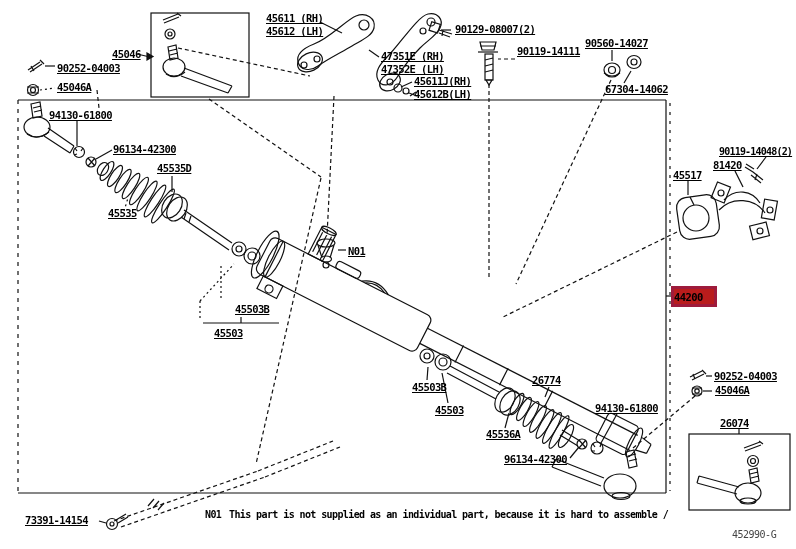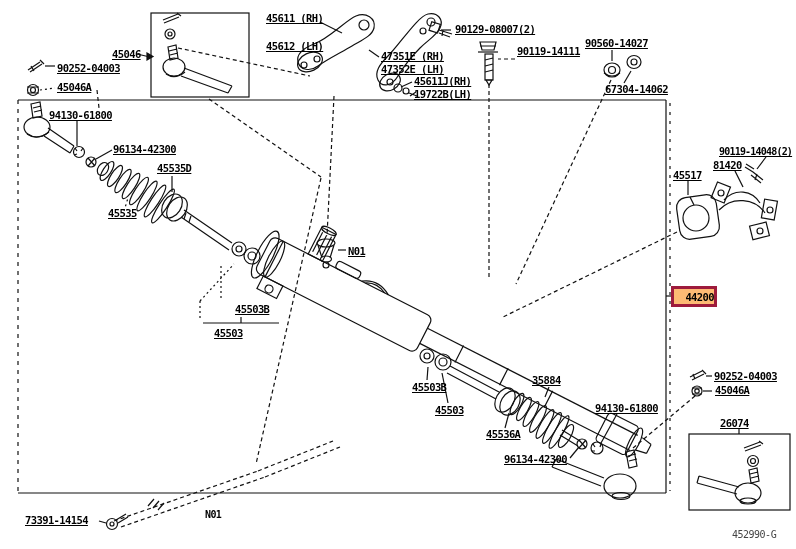--- a/index.html
+++ b/index.html
@@ -3,22 +3,22 @@
 <meta charset="utf-8">
 <style>
   html,body{margin:0;padding:0;background:#fff;}
   #stage{position:relative;width:796px;height:549px;background:#fff;overflow:hidden;
          font-family:"DejaVu Sans Mono",monospace;}
   #art{position:absolute;left:0;top:0;}
   .lbl{position:absolute;font:bold 10.5px "DejaVu Sans Mono",monospace;
        letter-spacing:-0.6px;color:#000;white-space:nowrap;line-height:11px;cursor:pointer;text-decoration:underline;}
   .sm{font-size:10px;letter-spacing:-0.8px;}
   .hl-box{position:absolute;left:671px;top:286px;width:40px;height:15px;
-          border:3px solid #9e1b3c;background:#fdba74;display:flex;align-items:center;
-          justify-content:flex-end;font:bold 10.5px "DejaVu Sans Mono",monospace;
+          border:3px solid #9e1b3c;background:#b91c1c;display:flex;align-items:center;
+          justify-content:flex-start;font:bold 10.5px "DejaVu Sans Mono",monospace;
           letter-spacing:-0.6px;color:#000;cursor:pointer;}
   .note{position:absolute;font:bold 10px "DejaVu Sans Mono",monospace;
         letter-spacing:-0.6px;color:#000;white-space:nowrap;line-height:13px;}
   .code{position:absolute;font:10px "DejaVu Sans Mono",monospace;color:#444;
         letter-spacing:-0.5px;white-space:nowrap;}
 </style>
 </head>
 <body>
 
 <div id="stage">
@@ -270,51 +270,52 @@
     <line x1="200" y1="301" x2="234" y2="264" stroke-dasharray="2,3"></line>
     <line x1="221" y1="298" x2="221" y2="264" stroke-dasharray="2,3"></line>
     <line x1="515" y1="59" x2="498" y2="59"></line>
   </g>
 </svg>
 
 <div class="lbl" style="left:57px;top:63px">90252-04003</div>
 <div class="lbl" style="left:57px;top:82px">45046A</div>
 <div class="lbl" style="left:112px;top:49px">45046</div>
 <div class="lbl" style="left:266px;top:13px">45611 (RH)</div>
-<div class="lbl" style="left:266px;top:41px">45612 (LH)</div>
+<div class="lbl" style="left:266px;top:26px">45612 (LH)</div>
 <div class="lbl" style="left:381px;top:51px">47351E (RH)</div>
 <div class="lbl" style="left:381px;top:64px">47352E (LH)</div>
 <div class="lbl" style="left:414px;top:76px">45611J(RH)</div>
-<div class="lbl" style="left:414px;top:89px">19722B(LH)</div>
+<div class="lbl" style="left:414px;top:89px">45612B(LH)</div>
 <div class="lbl" style="left:455px;top:24px">90129-08007(2)</div>
 <div class="lbl" style="left:517px;top:46px">90119-14111</div>
 <div class="lbl" style="left:585px;top:38px">90560-14027</div>
 <div class="lbl" style="left:605px;top:84px">67304-14062</div>
 <div class="lbl" style="left:49px;top:110px">94130-61800</div>
 <div class="lbl" style="left:113px;top:144px">96134-42300</div>
 <div class="lbl" style="left:157px;top:163px">45535D</div>
 <div class="lbl" style="left:108px;top:208px">45535</div>
 <div class="lbl sm" style="left:719px;top:146px">90119-14048(2)</div>
 <div class="lbl" style="left:713px;top:160px">81420</div>
 <div class="lbl" style="left:673px;top:170px">45517</div>
 <div class="lbl" style="left:348px;top:246px">N01</div>
 <div class="lbl" style="left:235px;top:304px">45503B</div>
 <div class="lbl" style="left:214px;top:328px">45503</div>
 <div class="lbl" style="left:412px;top:382px">45503B</div>
 <div class="lbl" style="left:435px;top:405px">45503</div>
-<div class="lbl" style="left:532px;top:375px">35884</div>
+<div class="lbl" style="left:532px;top:375px">26774</div>
 <div class="lbl" style="left:486px;top:429px">45536A</div>
 <div class="lbl" style="left:504px;top:454px">96134-42300</div>
 <div class="lbl" style="left:595px;top:403px">94130-61800</div>
 <div class="lbl" style="left:714px;top:371px">90252-04003</div>
 <div class="lbl" style="left:715px;top:385px">45046A</div>
 <div class="lbl" style="left:720px;top:418px">26074</div>
 <div class="lbl" style="left:25px;top:515px">73391-14154</div>
 
 <div class="hl-box">
   <span>44200</span>
 </div>
 
 <div class="note" style="left:205px;top:508px">N01</div>
+<div class="note" style="left:229px;top:508px">This part is not supplied as an individual part, because it is hard to assemble /</div>
 
 <div class="code" style="left:732px;top:529px">452990-G</div>
 
 </div>
 
 </body></html>

